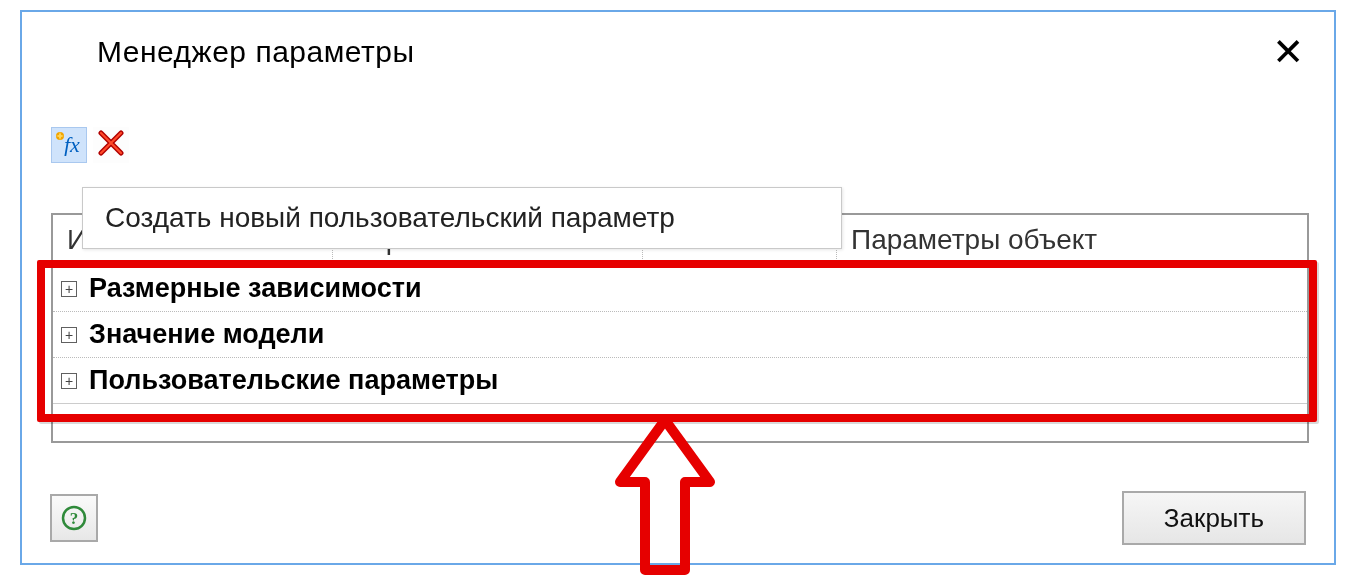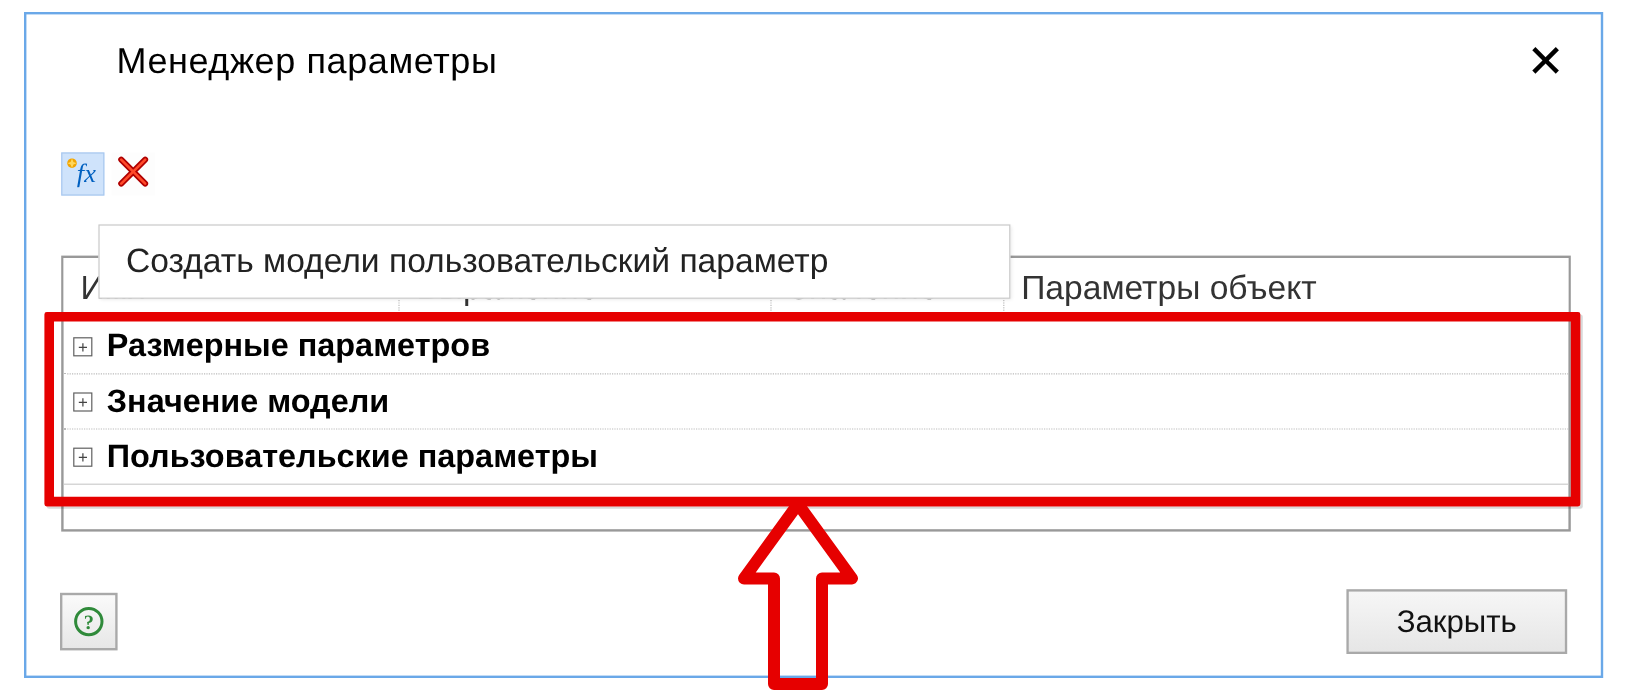--- a/index.html
+++ b/index.html
@@ -186,33 +186,33 @@
     <div class="tool-btn">
       <span>
         <svg width="26" height="26" viewBox="0 0 26 26">
           <path d="M3 3 L23 23 M23 3 L3 23" stroke="#b00000" stroke-width="5" stroke-linecap="round"></path>
           <path d="M3 3 L23 23 M23 3 L3 23" stroke="#ff4a2a" stroke-width="2.2" stroke-linecap="round"></path>
         </svg>
       </span>
     </div>
   </div>
 
-  <div class="tooltip">Создать модели пользовательский параметр</div>
+  <div class="tooltip">Создать новый пользовательский параметр</div>
 
   <div class="grid-wrap">
     <div class="grid-head">
       <div class="col name">Имя</div>
       <div class="col expr">Выражение</div>
       <div class="col value">Значение</div>
       <div class="col obj">Параметры объект</div>
     </div>
     <div class="grid-body">
       <div class="group-row">
         <span class="expand-box">+</span>
-        <span class="group-label">Размерные параметров</span>
+        <span class="group-label">Размерные зависимости</span>
       </div>
       <div class="group-row">
         <span class="expand-box">+</span>
         <span class="group-label">Значение модели</span>
       </div>
       <div class="group-row last">
         <span class="expand-box">+</span>
         <span class="group-label">Пользовательские параметры</span>
       </div>
     </div>

